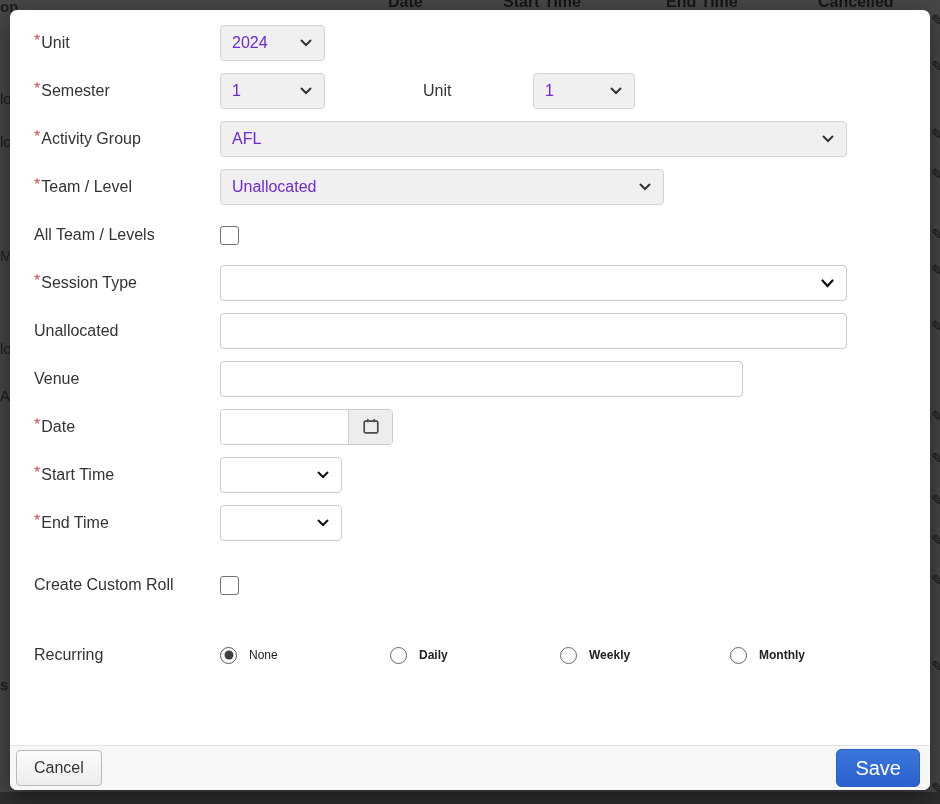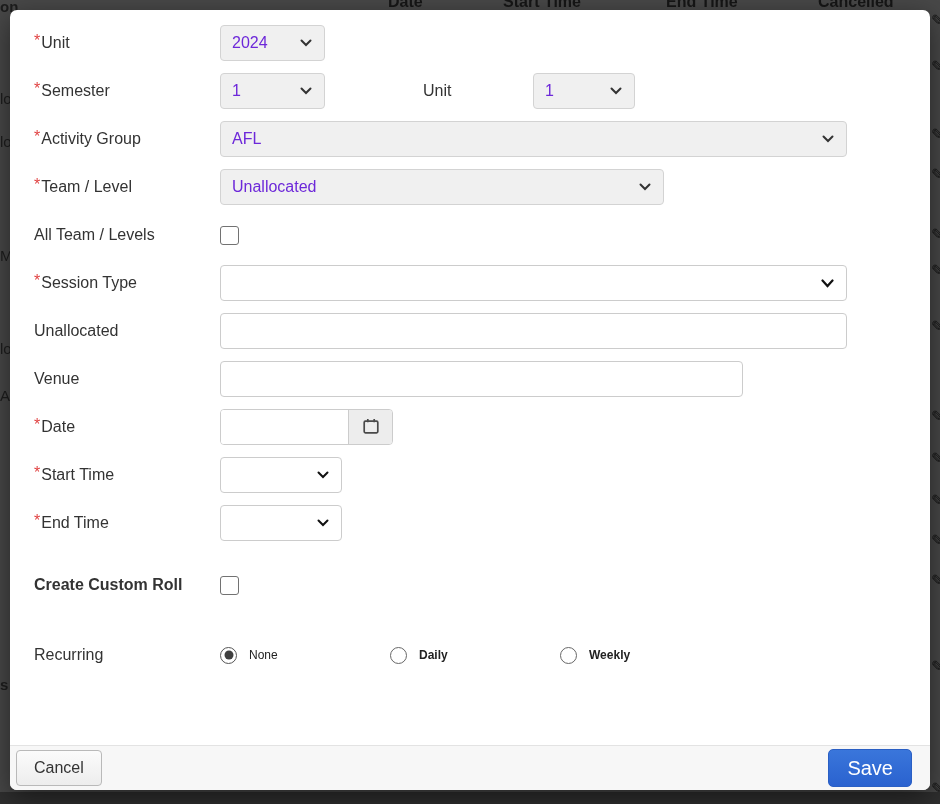--- a/index.html
+++ b/index.html
@@ -33,21 +33,21 @@
     overflow:hidden;
   }
   .modal-header {
     height:43px; line-height:43px; padding-left:24px;
     font-size:17px; color:#0c0c0c;
   }
   .modal-body { padding:15px 0 0 24px; }
 
   .row { display:flex; align-items:center; height:36px; margin-bottom:12px; }
   .row.gap-sm { margin-top:9px; }
-  .row.gap-lg { margin-top:26px;font-weight:bold; }
+  .row.gap-lg { margin-top:26px; }
   .row.gap-xl { margin-top:34px; }
 
   .flabel {
     width:186px; flex:0 0 186px; font-size:16px; color:#333;
     display:flex; align-items:center;
   }
   .req { color:#e04343; font-size:16px; position:relative; top:-2px; margin-right:1px; }
 
   
   .sel {
@@ -96,21 +96,21 @@
     content:""; position:absolute; left:50%; top:50%; transform:translate(-50%,-50%);
     width:9px; height:9px; border-radius:50%; background:#3f3f3f;
   }
   .radio-opt .opt-label { font-size:12px; color:#222; }
   .radio-opt.bold .opt-label { font-weight:bold; }
 
   .modal-footer {
     position:absolute; left:0; bottom:0; width:100%; height:45px;
     background:#f7f7f7; border-top:1px solid #e3e3e3;
     display:flex; align-items:center; justify-content:space-between;
-    padding:0 18px 0 6px;
+    padding:0 10px 0 6px;
   }
   .btn-cancel {
     height:36px; padding:0 17px; font-size:16px; color:#333;
     background:linear-gradient(#fbfbfb,#ededed); border:1px solid #b9b9b9;
     border-radius:4px; cursor:pointer;
     font-family:"Liberation Sans","DejaVu Sans",sans-serif;
   }
   .btn-save {
     height:38px; padding:0 18px; font-size:20px; color:#fff;
     background:linear-gradient(#3a76db,#2a62cf); border:1px solid #2a5fc4;
@@ -330,20 +330,24 @@
             <span class="opt-label">None</span>
           </div>
           <div class="radio-opt bold">
             <span class="radio"></span>
             <span class="opt-label">Daily</span>
           </div>
           <div class="radio-opt bold">
             <span class="radio"></span>
             <span class="opt-label">Weekly</span>
           </div>
+          <div class="radio-opt bold">
+            <span class="radio"></span>
+            <span class="opt-label">Monthly</span>
+          </div>
         </div>
       </div>
 
     </div>
 
     <div class="modal-footer">
       <button class="btn-cancel">Cancel</button>
       <button class="btn-save">Save</button>
     </div>
   </div>

